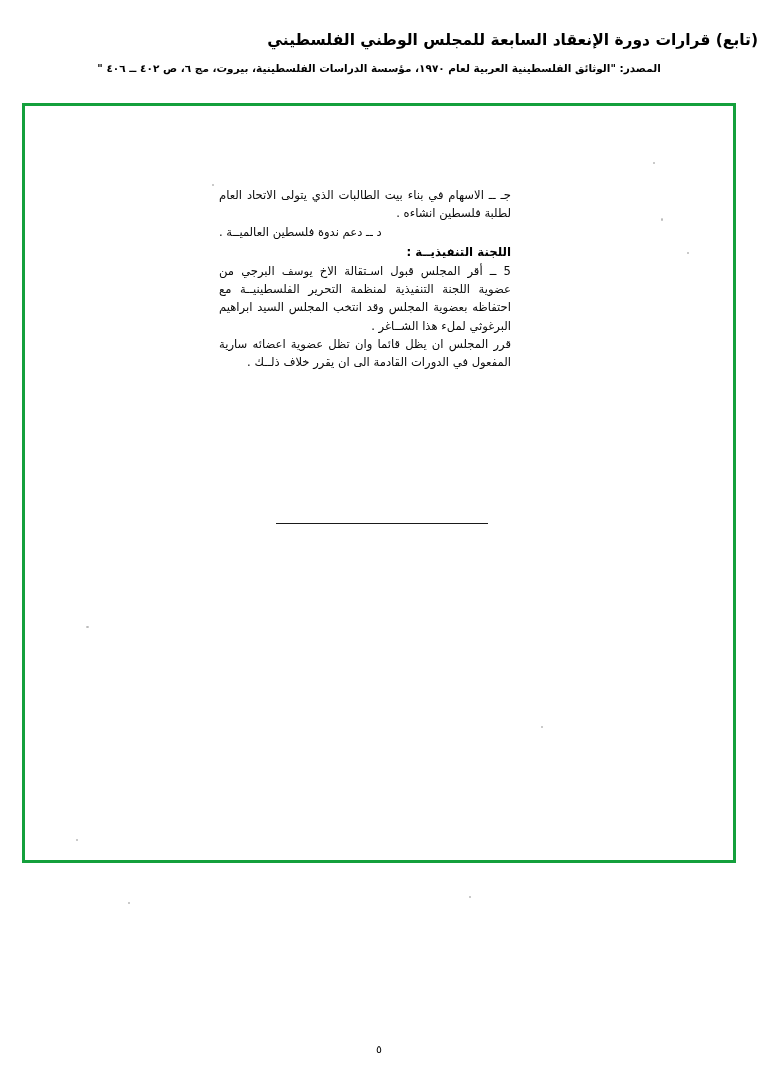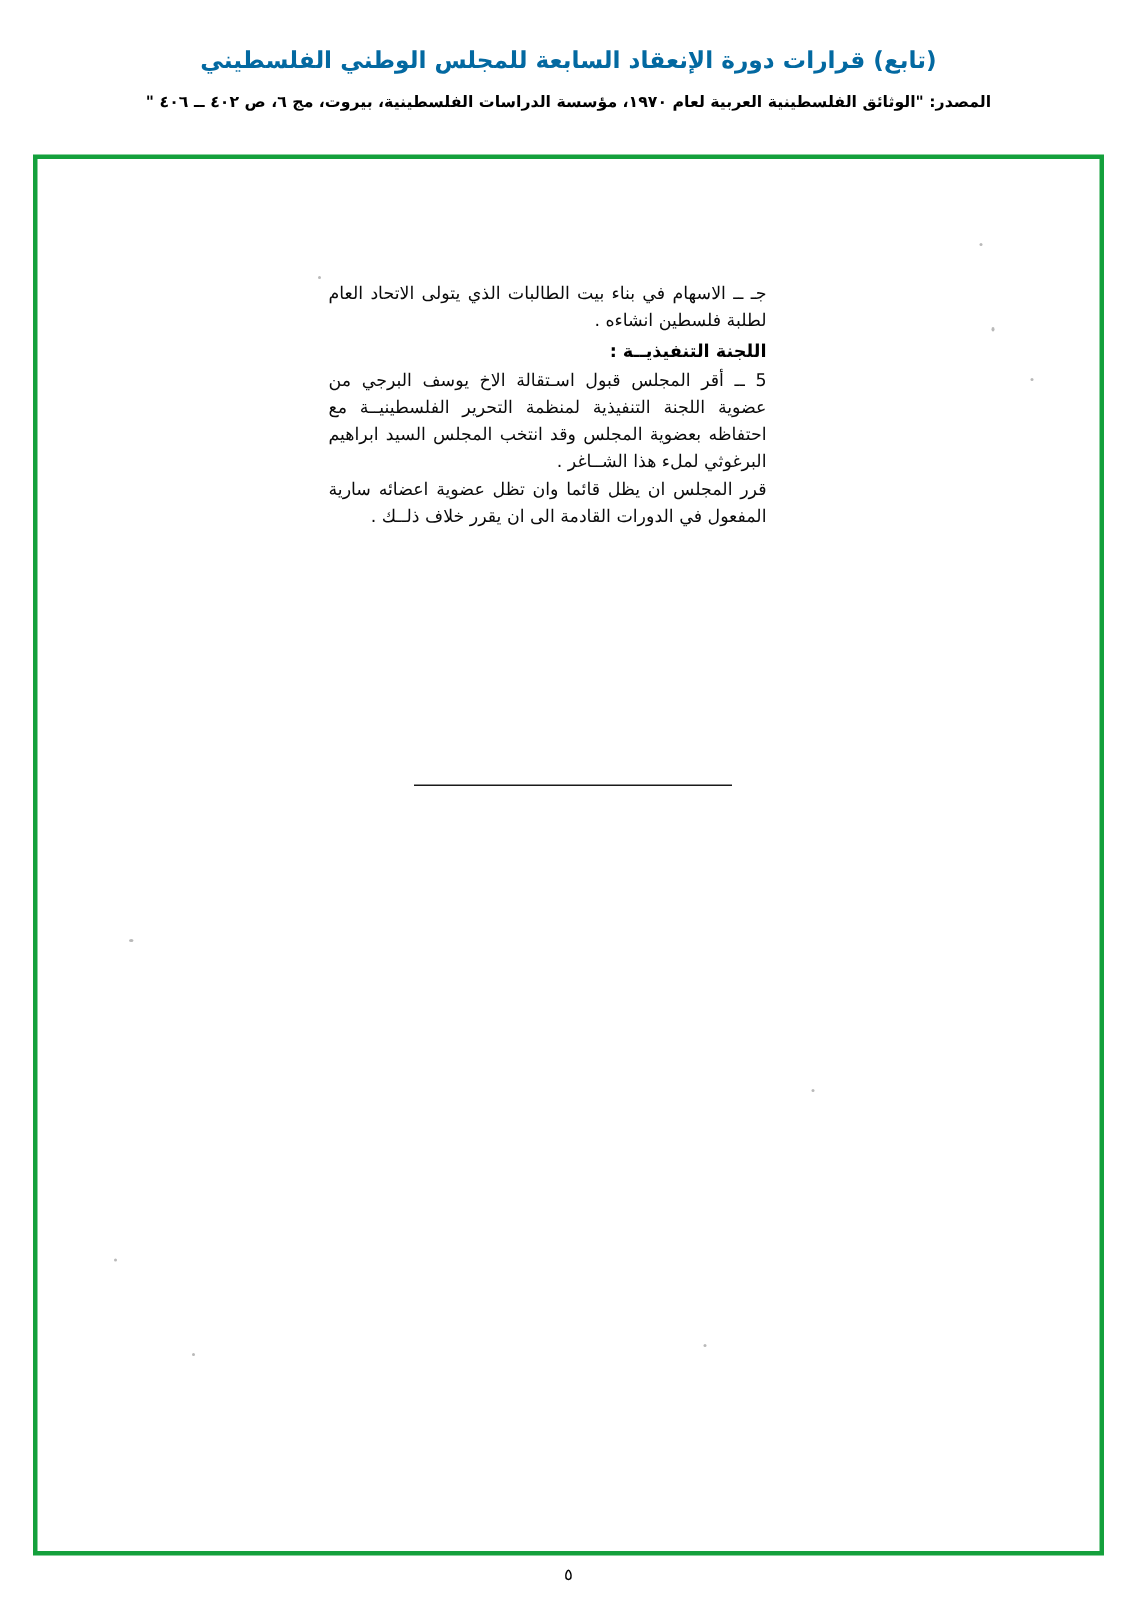--- a/index.html
+++ b/index.html
@@ -29,41 +29,42 @@
     top: 30px;
     left: 0;
     right: 0;
     text-align: center;
   }
   .doc-title {
     font-family: "DejaVu Sans", sans-serif;
     font-weight: bold;
     font-size: 15.5px;
     letter-spacing: 0px;
-    color: #0369a1;
+    color: #000000;
     direction: rtl;
     line-height: 1.3;
+    text-align: right;
   }
   .doc-source {
     margin-top: 12px;
     font-family: "DejaVu Sans", sans-serif;
     font-weight: bold;
     font-size: 10.5px;
     color: #000;
     direction: rtl;
     line-height: 1.3;
   }
 
   
   .frame {
     position: absolute;
     top: 103px;
     left: 22px;
     width: 714px;
-    height: 934px;
+    height: 760px;
     border: 3px solid #14a03c;
     box-sizing: border-box;
     background: #ffffff;
   }
   .frame-inner {
     position: absolute;
     top: 3px;
     left: 3px;
     right: 3px;
     bottom: 3px;
@@ -150,20 +151,21 @@
     <div class="speck" style="top:112px; right:70px; width:2px; height:3px;"></div>
     <div class="speck" style="top:146px; right:44px; width:2px; height:2px;"></div>
     <div class="speck" style="top:520px; right:644px; width:3px; height:2px;"></div>
     <div class="speck" style="top:620px; right:190px; width:2px; height:2px;"></div>
     <div class="speck" style="top:733px; right:655px; width:2px; height:2px;"></div>
     <div class="speck" style="top:796px; right:603px; width:2px; height:2px;"></div>
     <div class="speck" style="top:790px; right:262px; width:2px; height:2px;"></div>
 
     <div class="content">
       <p class="para">جـ ــ الاسهام في بناء بيت الطالبات الذي يتولى الاتحاد العام لطلبة فلسطين انشاءه .</p>
+      <p class="para center-last">د ــ دعم ندوة فلسطين العالميــة .</p>
       <p class="heading">اللجنة التنفيذيــة :</p>
       <p class="para">5 ــ أقر المجلس قبول اسـتقالة الاخ يوسف البرجي من عضوية اللجنة التنفيذية لمنظمة التحرير الفلسطينيــة مع احتفاظه بعضوية المجلس وقد انتخب المجلس السيد ابراهيم البرغوثي لملء هذا الشــاغر .</p>
       <p class="para">قرر المجلس ان يظل قائما وان تظل عضوية اعضائه سارية المفعول في الدورات القادمة الى ان يقرر خلاف ذلــك .</p>
     </div>
 
     <div class="rule"></div>
   </div>
 
   <div class="folio">٥</div>
 

